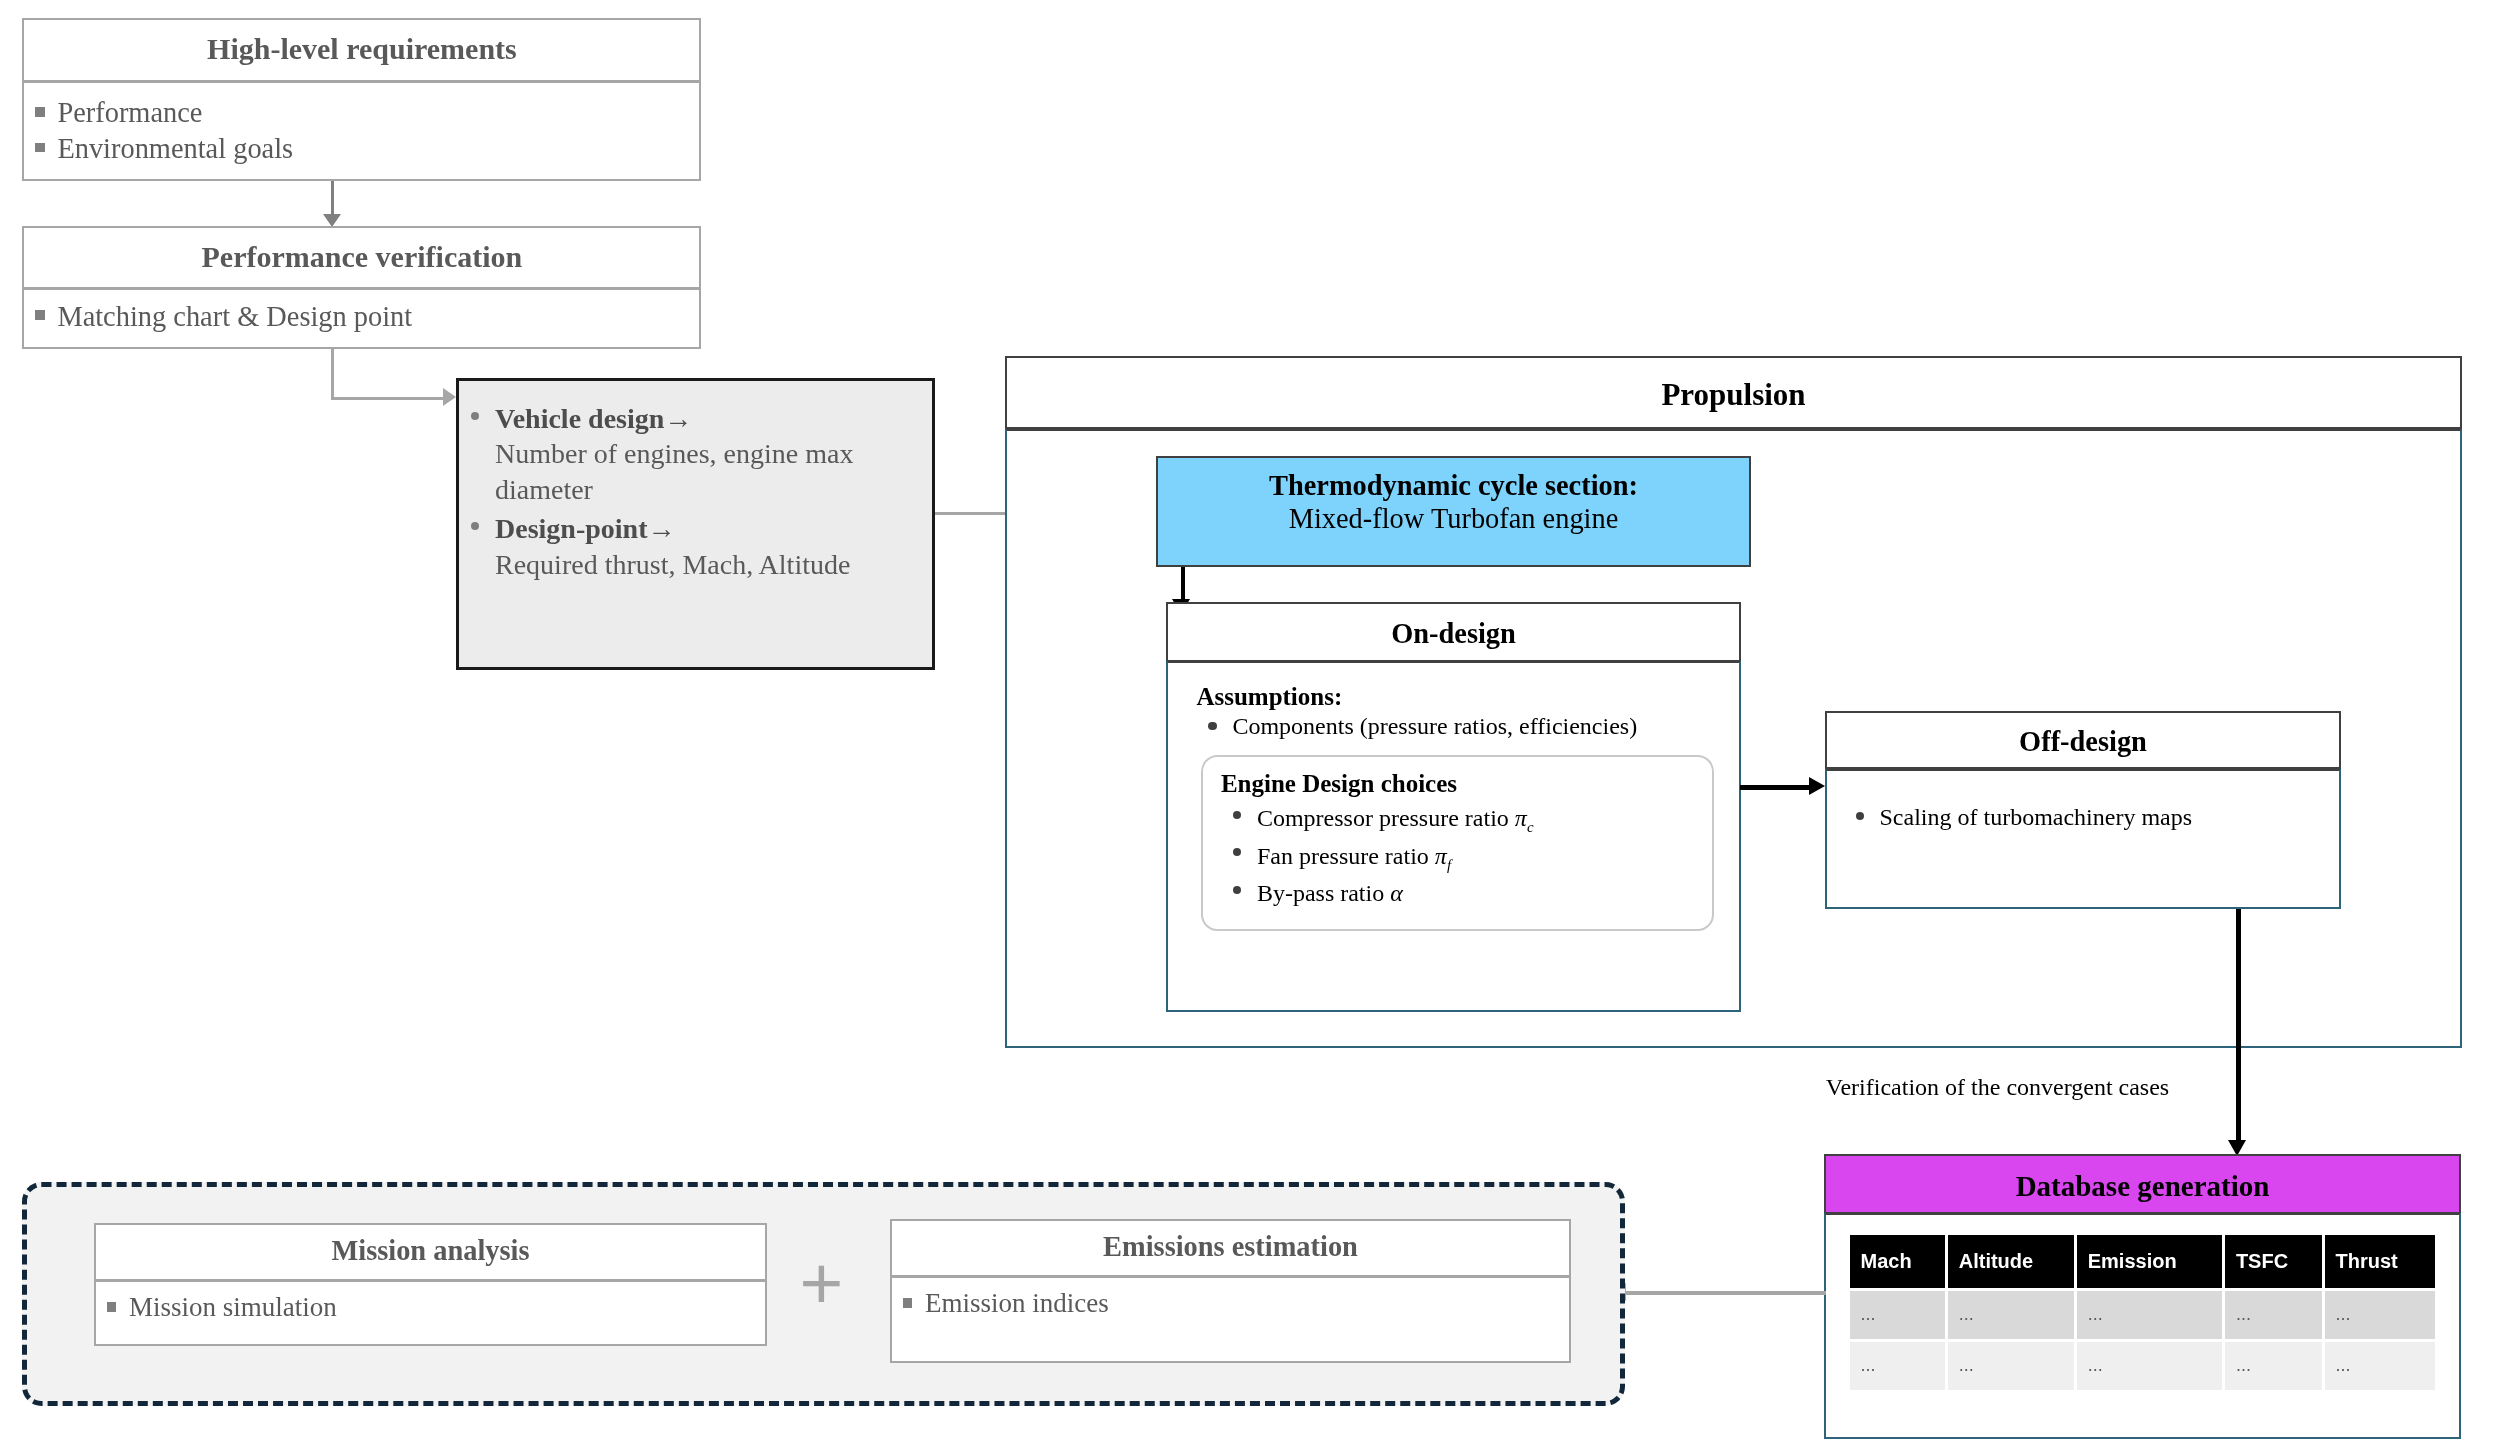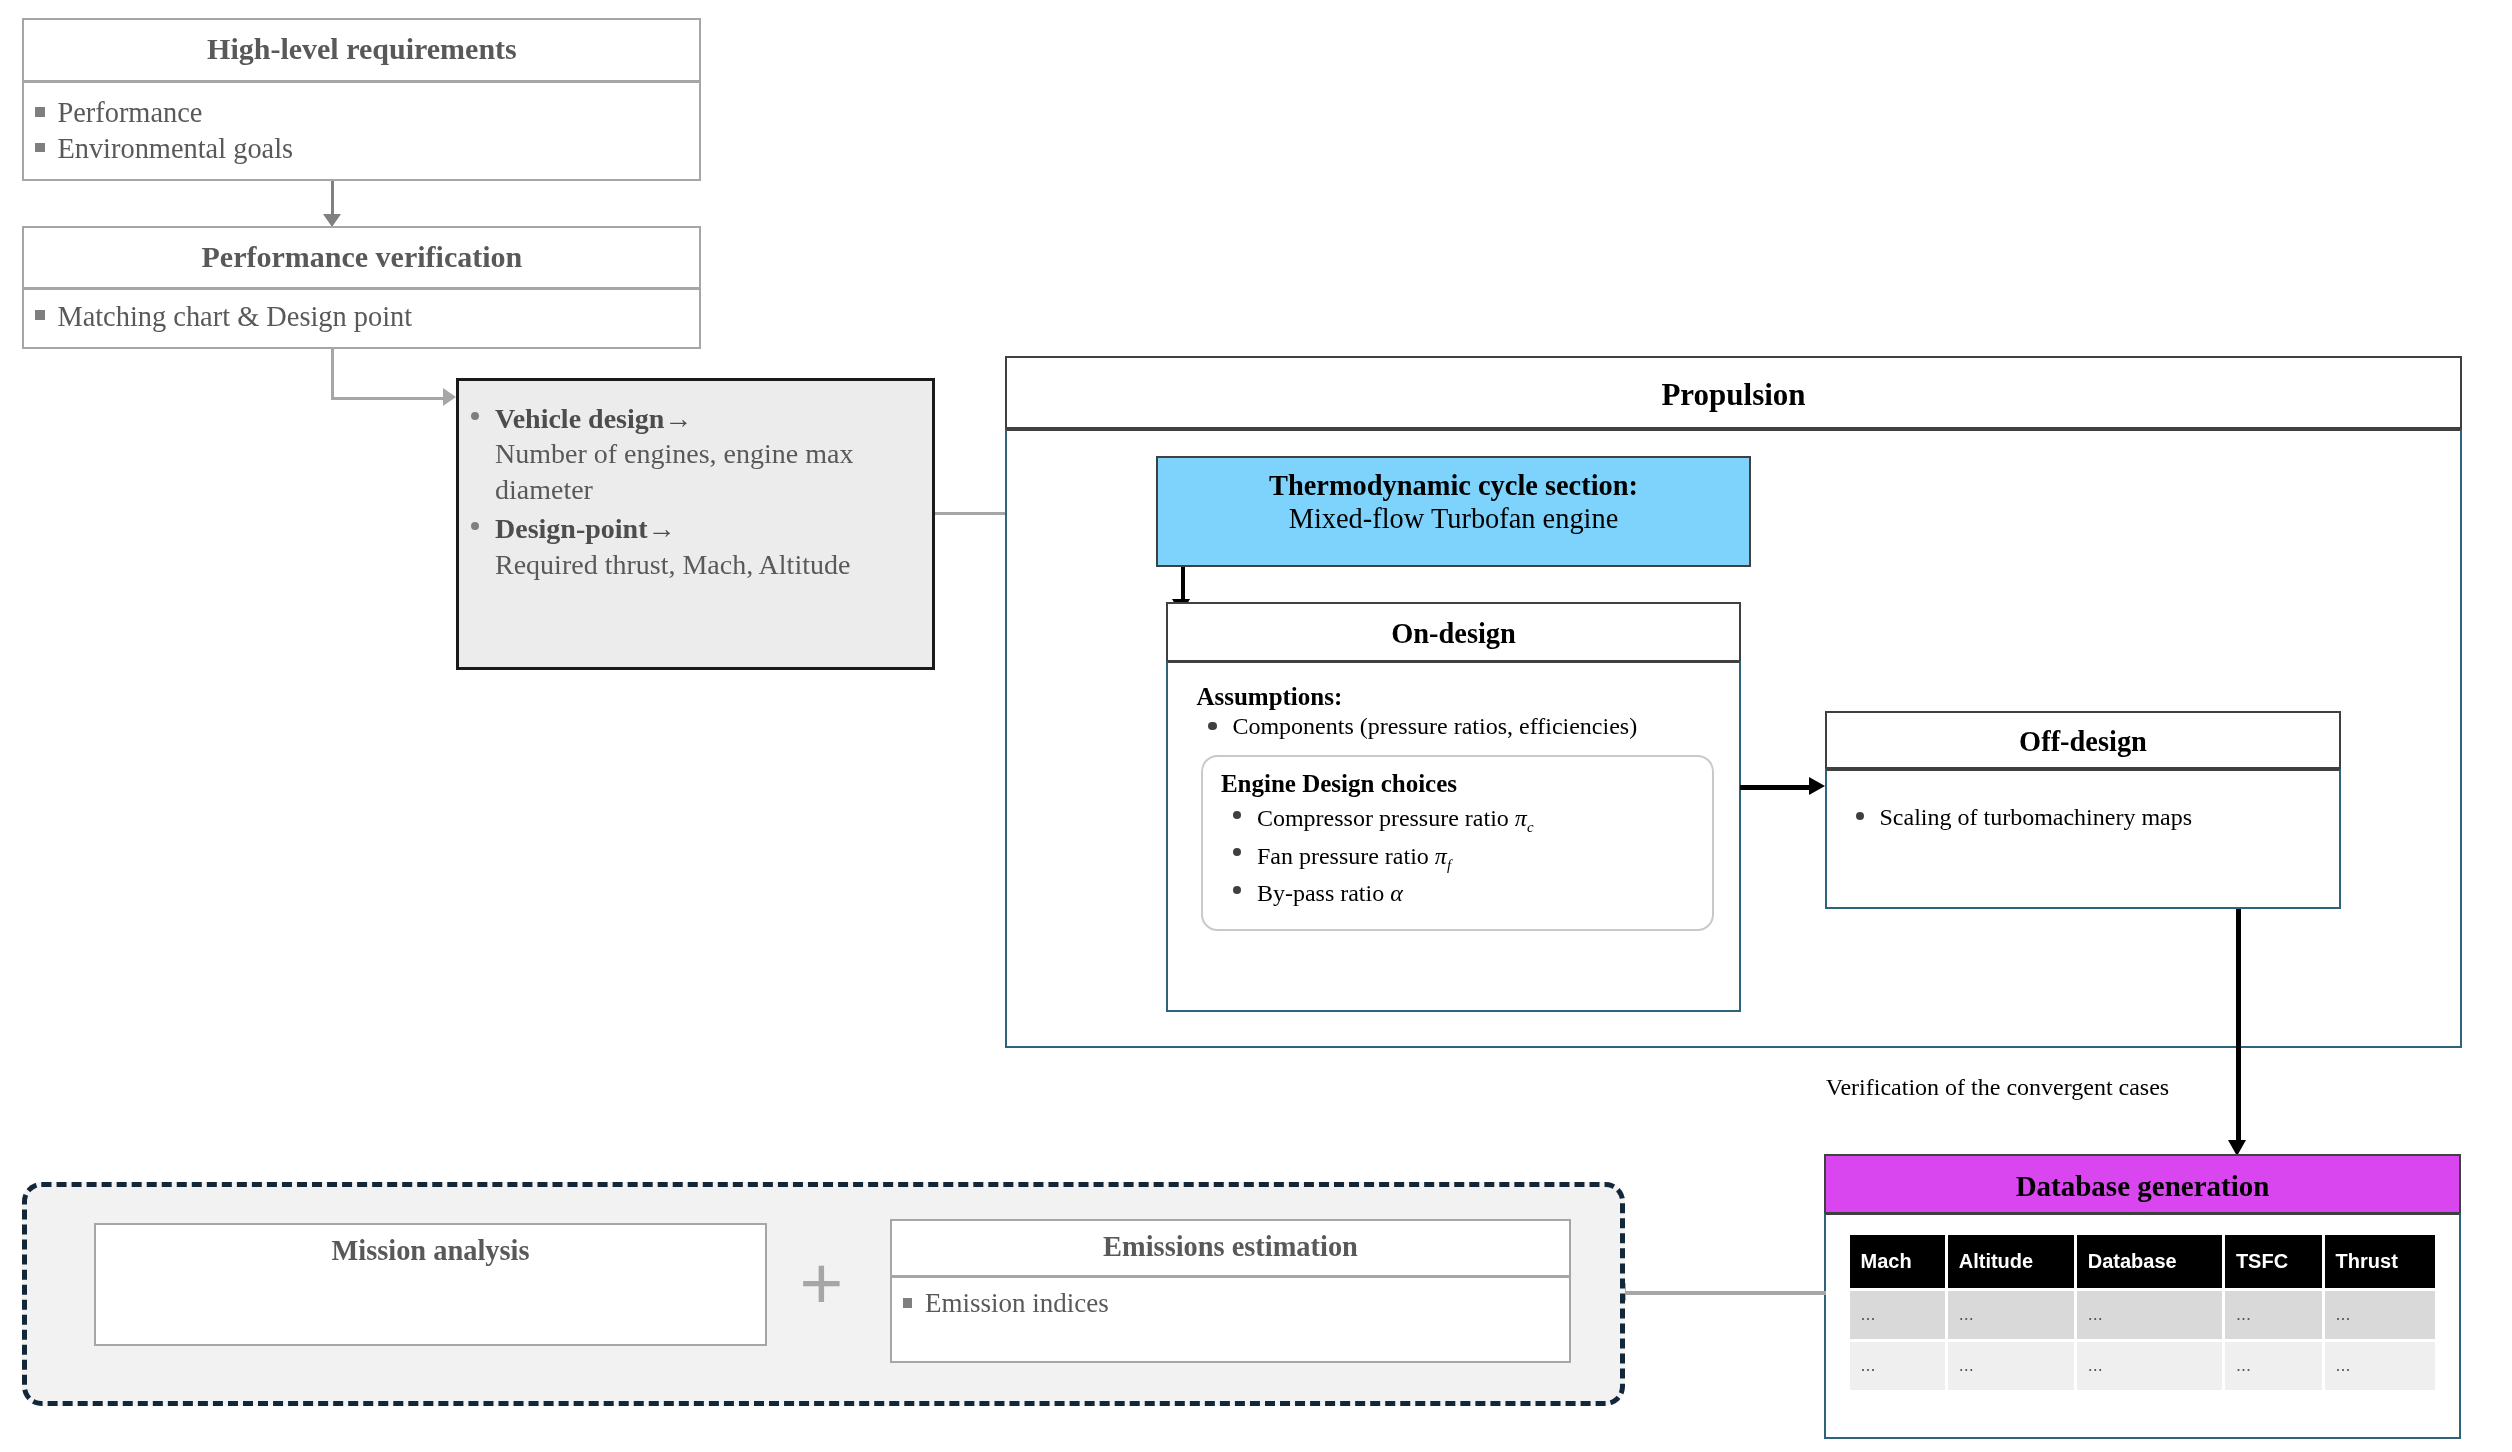--- a/index.html
+++ b/index.html
@@ -145,21 +145,21 @@
   <div class="abs" style="left:1824px;top:1154px;width:637px;height:286px;">
     <div class="abs" style="left:0;top:0;width:637px;height:60px;border:2.2px solid #404040;background:#d946ef;">
       <div style="text-align:center;font-weight:bold;font-size:29px;color:#000;line-height:60px;">Database generation</div>
     </div>
     <div class="abs" style="left:0;top:58px;width:637px;height:227px;border:2.2px solid #2e6479;border-top:3px solid #404040;background:#fff;padding:16.5px 21px 0 21px;">
       <table class="dbt">
         <thead>
           <tr>
             <th>Mach</th>
             <th>Altitude</th>
-            <th>Database</th>
+            <th>Emission</th>
             <th>TSFC</th>
             <th>Thrust</th>
           </tr>
         </thead>
         <tbody>
           <tr class="r1">
             <td>...</td>
             <td>...</td>
             <td>...</td>
             <td>...</td>
@@ -177,20 +177,25 @@
     </div>
   </div>
 
   <div class="abs" style="left:1625px;top:1291px;width:201px;height:3.7px;background:#a6a6a6;"></div>
   <div class="abs arrowhead ah-left" style="left:1610px;top:1283px;border-right:16.5px solid #a6a6a6;"></div>
 
   <div class="abs" style="left:22.4px;top:1182px;width:1603px;height:224px;background:#f2f2f2;border:5.2px dashed #13273a;border-radius:19.5px;"></div>
 
   <div class="abs card" style="left:94px;top:1223px;width:673px;height:123px;">
     <div class="hd" style="font-size:28.4px;line-height:1;padding:12px 0 13.5px 0;">Mission analysis</div>
+    <div class="bd" style="padding:9px 0 0 0;">
+      <ul class="blist" style="font-size:27px;line-height:1.24;">
+        <li><span class="bullet"></span><span>Mission simulation</span></li>
+      </ul>
+    </div>
   </div>
 
   <div class="abs" style="left:788px;top:1246px;width:67px;text-align:center;font-size:75px;color:#a6a6a6;line-height:1;font-family:'Liberation Sans',sans-serif;">+</div>
 
   <div class="abs card" style="left:890px;top:1219px;width:681px;height:144px;">
     <div class="hd" style="font-size:28.4px;line-height:1;padding:12px 0 13.5px 0;">Emissions estimation</div>
     <div class="bd" style="padding:9px 0 0 0;">
       <ul class="blist" style="font-size:27px;line-height:1.24;">
         <li><span class="bullet"></span><span>Emission indices</span></li>
       </ul>

